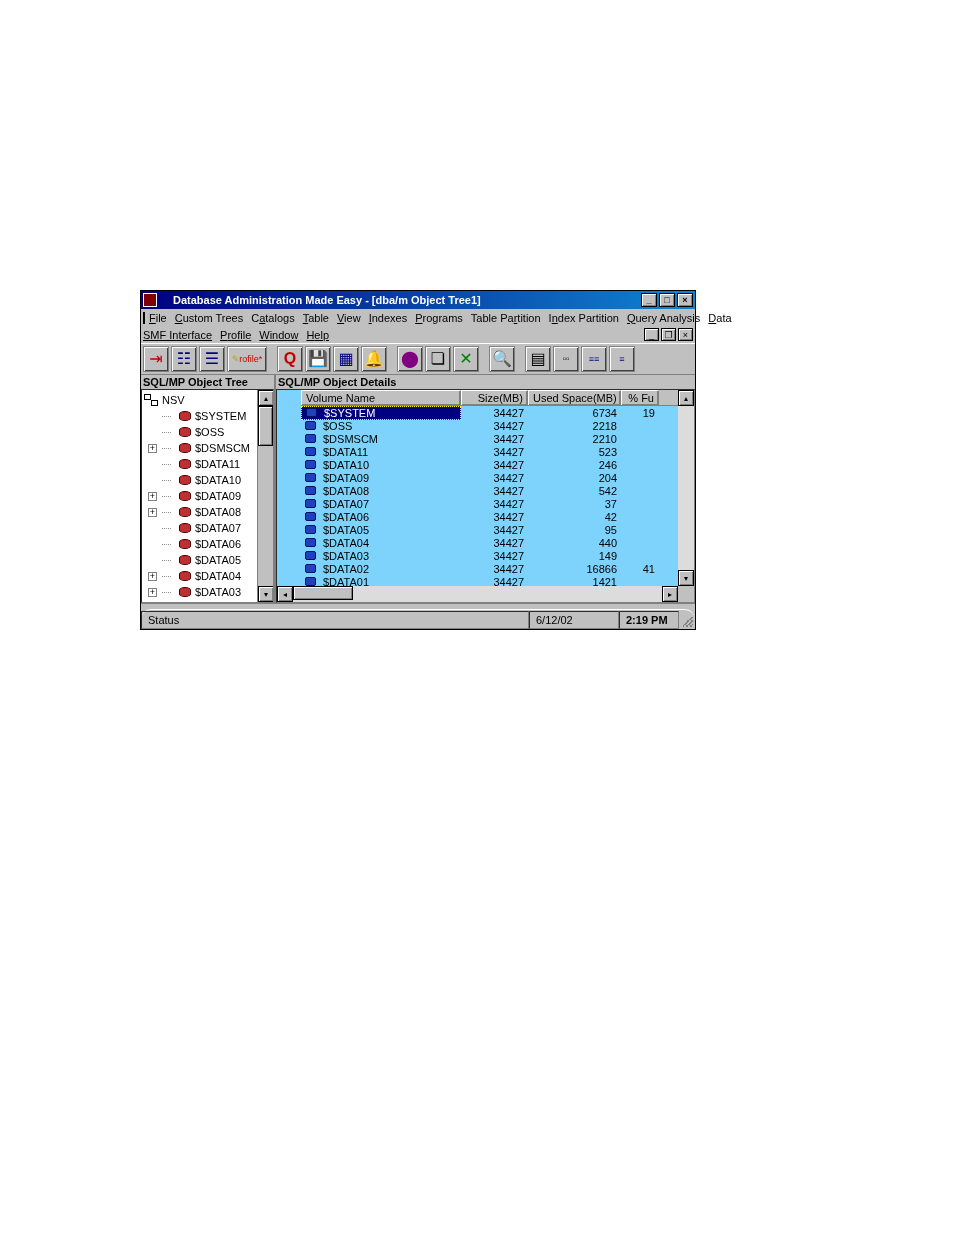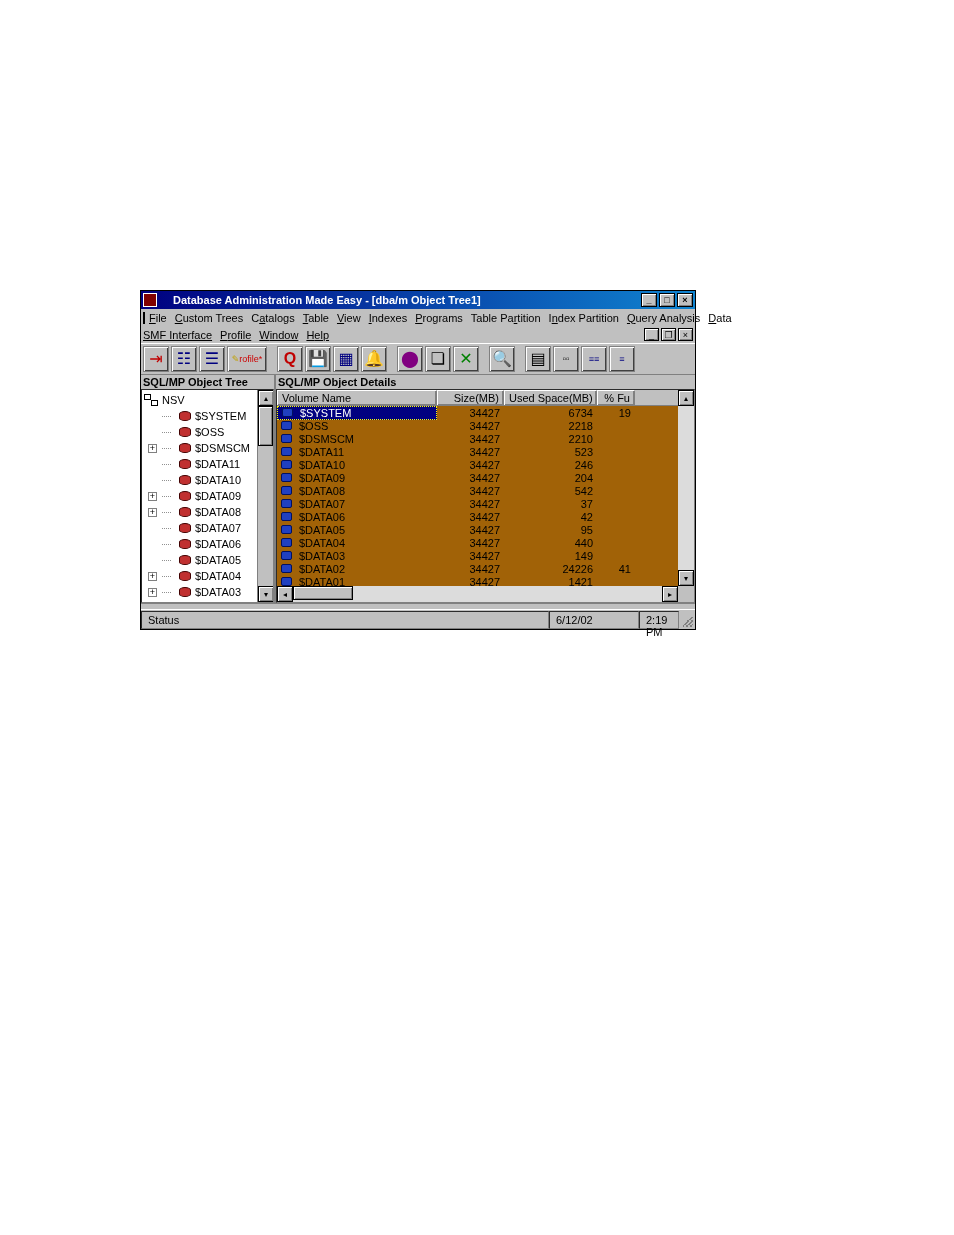--- a/index.html
+++ b/index.html
@@ -166,25 +166,26 @@
   }
   .net-icon::before { left:0; top:0; }
   .net-icon::after { right:0; bottom:0; }
   .detail-pane {
     flex:1;
     display:flex; flex-direction:column;
     min-width:0;
   }
   .grid {
     flex:1;
-    background:#a16207;
+    background:#7dd3fc;
     border:1px inset #808080;
     overflow:hidden;
     position:relative;
     font-size:11px;
+    padding-left:24px;
   }
   .grid-header {
     display:flex;
     background:#c0c0c0;
     border-bottom:1px solid #808080;
     height:16px;
   }
   .gh {
     border-right:1px solid #808080;
     border-left:1px solid #fff;
@@ -217,30 +218,31 @@
   .grid-scroll-h { position:absolute; left:0; right:16px; bottom:0; height:16px; background:#dcdcdc; display:flex;}
   .grid-corner { position:absolute; right:0; bottom:0; width:16px; height:16px; background:#c0c0c0; }
 
   .statusbar {
     height:20px;
     background:#c0c0c0;
     border-top:1px solid #fff;
     display:flex;
     align-items:center;
     font-size:11px;
+    border-radius:10px;
   }
   .sb-cell {
     border:1px inset #808080;
     height:18px;
     padding:2px 6px;
     margin-right:0;
   }
   .sb-status { flex:1; }
   .sb-date { width:90px;padding-left:6px; }
-  .sb-time { width:40px; }
+  .sb-time { width:60px;font-weight:bold; }
   .sb-grip { width:16px; border:none; position:relative;}
   .sb-grip::after{
     content:''; position:absolute; right:2px; bottom:2px;
     width:10px;height:10px;
     background:
       linear-gradient(135deg, transparent 0 40%, #808080 40% 50%, transparent 50% 60%, #808080 60% 70%, transparent 70% 80%, #808080 80% 90%, transparent 90%);
   }
   .thumb { position:absolute; background:#c0c0c0; border:1px solid #000; box-shadow:inset 1px 1px #fff, inset -1px -1px #808080; }
 
   
@@ -558,21 +560,21 @@
               <div class="gc col-size">34427</div>
               <div class="gc col-used">149</div>
               <div class="gc col-full"></div>
             </div>
             <div class="grow">
               <div class="gc name col-name">
                 <span class="disk-icon blue"></span>
                 <span>$DATA02</span>
               </div>
               <div class="gc col-size">34427</div>
-              <div class="gc col-used">24226</div>
+              <div class="gc col-used">16866</div>
               <div class="gc col-full">41</div>
             </div>
             <div class="grow">
               <div class="gc name col-name">
                 <span class="disk-icon blue"></span>
                 <span>$DATA01</span>
               </div>
               <div class="gc col-size">34427</div>
               <div class="gc col-used">1421</div>
               <div class="gc col-full"></div>

